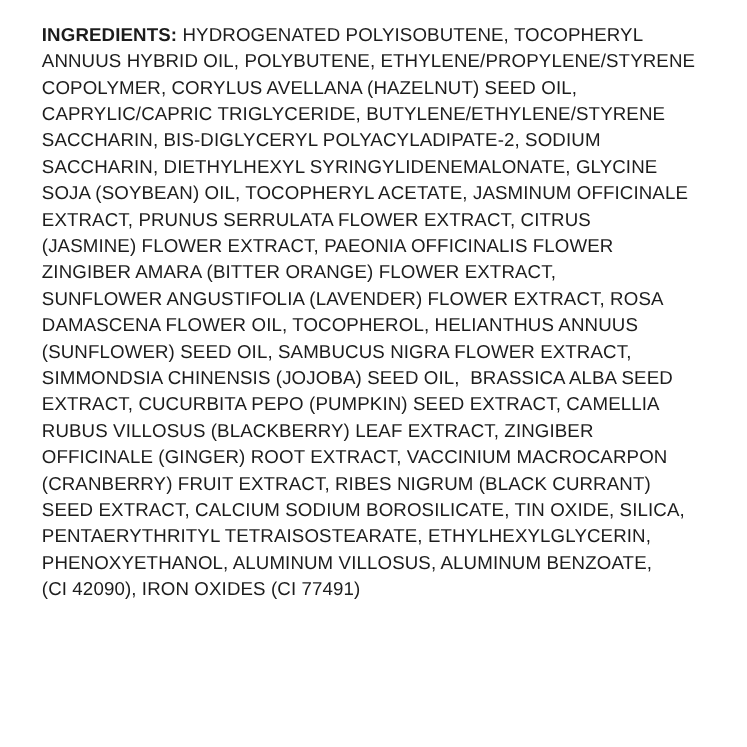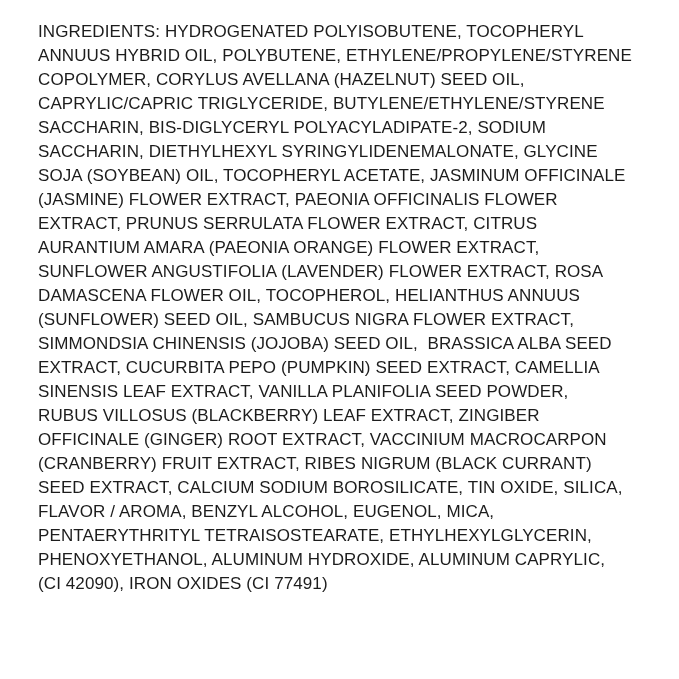--- a/index.html
+++ b/index.html
@@ -25,46 +25,44 @@
     font-size: 17px;
     line-height: 24px;
     letter-spacing: 0.1px;
     color: #1c1c1c;
   }
   .ing-line {
     display: block;
     white-space: pre-wrap;
   }
   .ing-label {
-    font-weight: 400;
+    font-weight: 700;
   }
 </style>
 </head>
 <body>
 
 <div class="sheet">
   <p class="ingredients-para">
     <span class="ing-line"><strong class="ing-label">INGREDIENTS:</strong><span> HYDROGENATED POLYISOBUTENE, TOCOPHERYL</span></span>
     <span class="ing-line">ANNUUS HYBRID OIL, POLYBUTENE, ETHYLENE/PROPYLENE/STYRENE</span>
     <span class="ing-line">COPOLYMER, CORYLUS AVELLANA (HAZELNUT) SEED OIL,</span>
     <span class="ing-line">CAPRYLIC/CAPRIC TRIGLYCERIDE, BUTYLENE/ETHYLENE/STYRENE</span>
     <span class="ing-line">SACCHARIN, BIS-DIGLYCERYL POLYACYLADIPATE-2, SODIUM</span>
     <span class="ing-line">SACCHARIN, DIETHYLHEXYL SYRINGYLIDENEMALONATE, GLYCINE</span>
     <span class="ing-line">SOJA (SOYBEAN) OIL, TOCOPHERYL ACETATE, JASMINUM OFFICINALE</span>
+    <span class="ing-line">EXTRACT, PRUNUS SERRULATA FLOWER EXTRACT, CITRUS</span>
     <span class="ing-line">(JASMINE) FLOWER EXTRACT, PAEONIA OFFICINALIS FLOWER</span>
-    <span class="ing-line">EXTRACT, PRUNUS SERRULATA FLOWER EXTRACT, CITRUS</span>
-    <span class="ing-line">AURANTIUM AMARA (PAEONIA ORANGE) FLOWER EXTRACT,</span>
+    <span class="ing-line">ZINGIBER AMARA (BITTER ORANGE) FLOWER EXTRACT,</span>
     <span class="ing-line">SUNFLOWER ANGUSTIFOLIA (LAVENDER) FLOWER EXTRACT, ROSA</span>
     <span class="ing-line">DAMASCENA FLOWER OIL, TOCOPHEROL, HELIANTHUS ANNUUS</span>
     <span class="ing-line">(SUNFLOWER) SEED OIL, SAMBUCUS NIGRA FLOWER EXTRACT,</span>
     <span class="ing-line">SIMMONDSIA CHINENSIS (JOJOBA) SEED OIL,  BRASSICA ALBA SEED</span>
     <span class="ing-line">EXTRACT, CUCURBITA PEPO (PUMPKIN) SEED EXTRACT, CAMELLIA</span>
-    <span class="ing-line">SINENSIS LEAF EXTRACT, VANILLA PLANIFOLIA SEED POWDER,</span>
     <span class="ing-line">RUBUS VILLOSUS (BLACKBERRY) LEAF EXTRACT, ZINGIBER</span>
     <span class="ing-line">OFFICINALE (GINGER) ROOT EXTRACT, VACCINIUM MACROCARPON</span>
     <span class="ing-line">(CRANBERRY) FRUIT EXTRACT, RIBES NIGRUM (BLACK CURRANT)</span>
     <span class="ing-line">SEED EXTRACT, CALCIUM SODIUM BOROSILICATE, TIN OXIDE, SILICA,</span>
-    <span class="ing-line">FLAVOR / AROMA, BENZYL ALCOHOL, EUGENOL, MICA,</span>
     <span class="ing-line">PENTAERYTHRITYL TETRAISOSTEARATE, ETHYLHEXYLGLYCERIN,</span>
-    <span class="ing-line">PHENOXYETHANOL, ALUMINUM HYDROXIDE, ALUMINUM CAPRYLIC,</span>
+    <span class="ing-line">PHENOXYETHANOL, ALUMINUM VILLOSUS, ALUMINUM BENZOATE,</span>
     <span class="ing-line">(CI 42090), IRON OXIDES (CI 77491)</span>
   </p>
 </div>
 
 </body></html>

